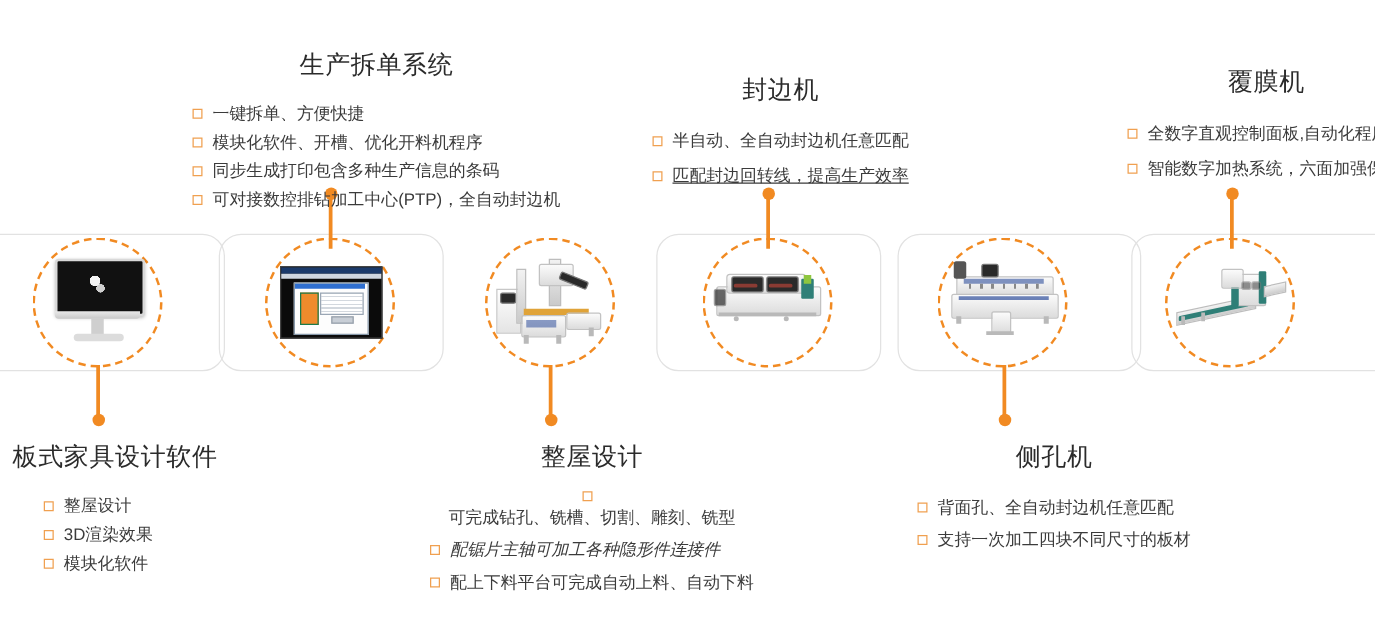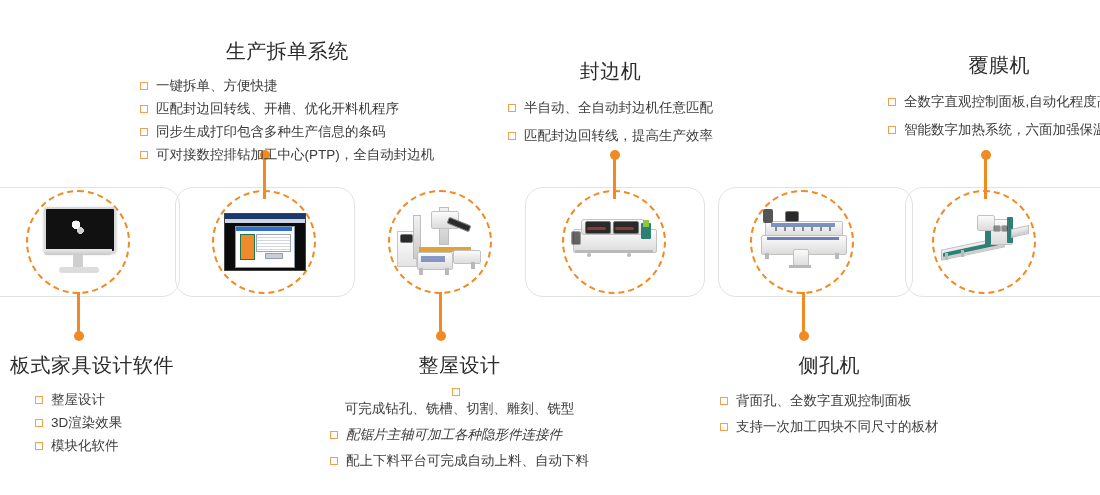--- a/index.html
+++ b/index.html
@@ -45,21 +45,21 @@
   .block{position:absolute;}
   .block h3{
     margin:0 0 9px 0;
     font-size:20px;
     font-weight:400;
     color:#2b2b2b;
     letter-spacing:.5px;
     white-space:nowrap;
   }
   .block h3.ctr{text-align:center;}
-  .block ul{margin:0;padding:0;list-style:none;}
+  .block ul{margin:14px;padding:0;list-style:none;}
   .block li{
     font-size:13.5px;
     color:#3b3b3b;
     line-height:23px;
     white-space:nowrap;
     display:flex;
     align-items:center;
   }
   .chk{
     display:inline-block;
@@ -233,41 +233,41 @@
 
   <div class="block" style="left:140px;top:38px;">
     <h3 class="ctr">生产拆单系统</h3>
     <ul>
       <li>
           <span class="chk"></span>
           <span>一键拆单、方便快捷</span>
         </li>
       <li>
           <span class="chk"></span>
-          <span>匹配封边回转线、开槽、优化开料机程序</span>
+          <span>模块化软件、开槽、优化开料机程序</span>
         </li>
       <li>
           <span class="chk"></span>
           <span>同步生成打印包含多种生产信息的条码</span>
         </li>
       <li>
           <span class="chk"></span>
           <span>可对接数控排钻加工中心(PTP)，全自动封边机</span>
         </li>
     </ul>
   </div>
 
   <div class="block" style="left:508px;top:58px;">
     <h3 class="ctr">封边机</h3>
     <ul>
       <li style="line-height:28px;">
           <span class="chk"></span>
           <span>半自动、全自动封边机任意匹配</span>
         </li>
-      <li style="line-height:28px;">
+      <li style="line-height:28px;text-decoration:underline;">
           <span class="chk"></span>
           <span>匹配封边回转线，提高生产效率</span>
         </li>
     </ul>
   </div>
 
   <div class="block" style="left:888px;top:52px;">
     <h3 class="ctr">覆膜机</h3>
     <ul>
       <li style="line-height:28px;">
@@ -315,21 +315,21 @@
           <span>配上下料平台可完成自动上料、自动下料</span>
         </li>
     </ul>
   </div>
 
   <div class="block" style="left:720px;top:352px;">
     <h3 class="ctr">侧孔机</h3>
     <ul>
       <li style="line-height:26px;">
           <span class="chk"></span>
-          <span>背面孔、全数字直观控制面板</span>
+          <span>背面孔、全自动封边机任意匹配</span>
         </li>
       <li style="line-height:26px;">
           <span class="chk"></span>
           <span>支持一次加工四块不同尺寸的板材</span>
         </li>
     </ul>
   </div>
 
 </div>
 

